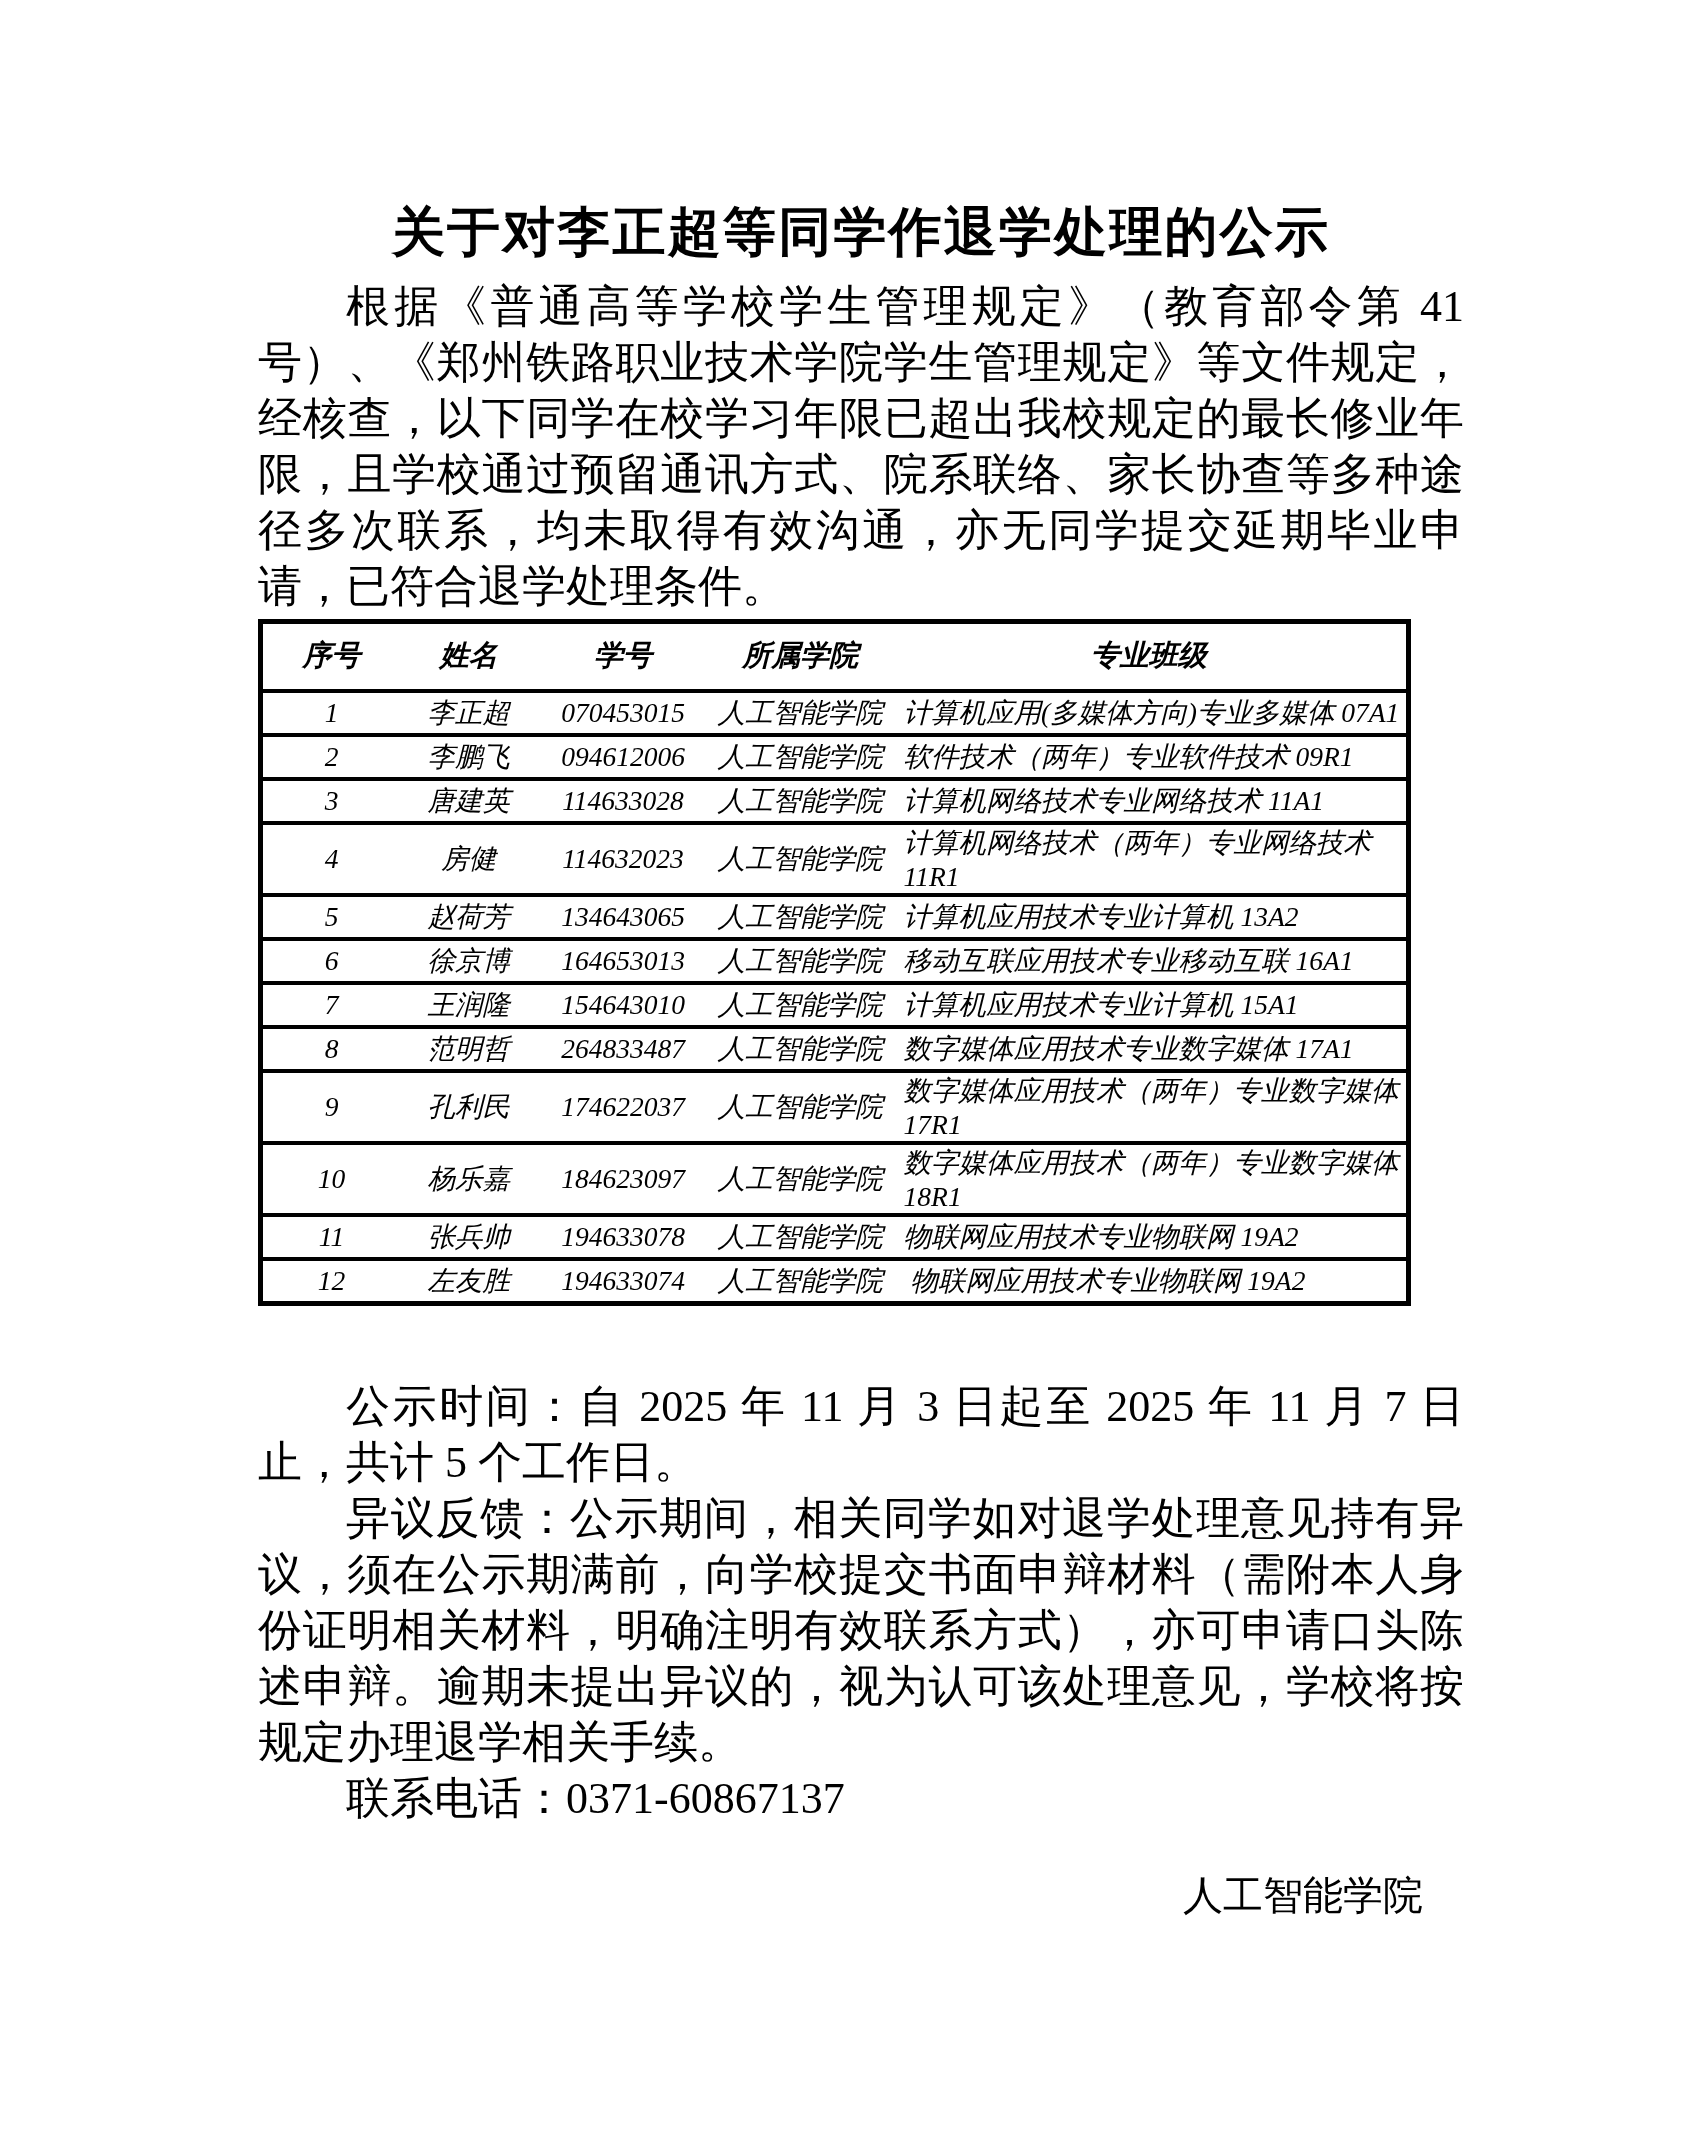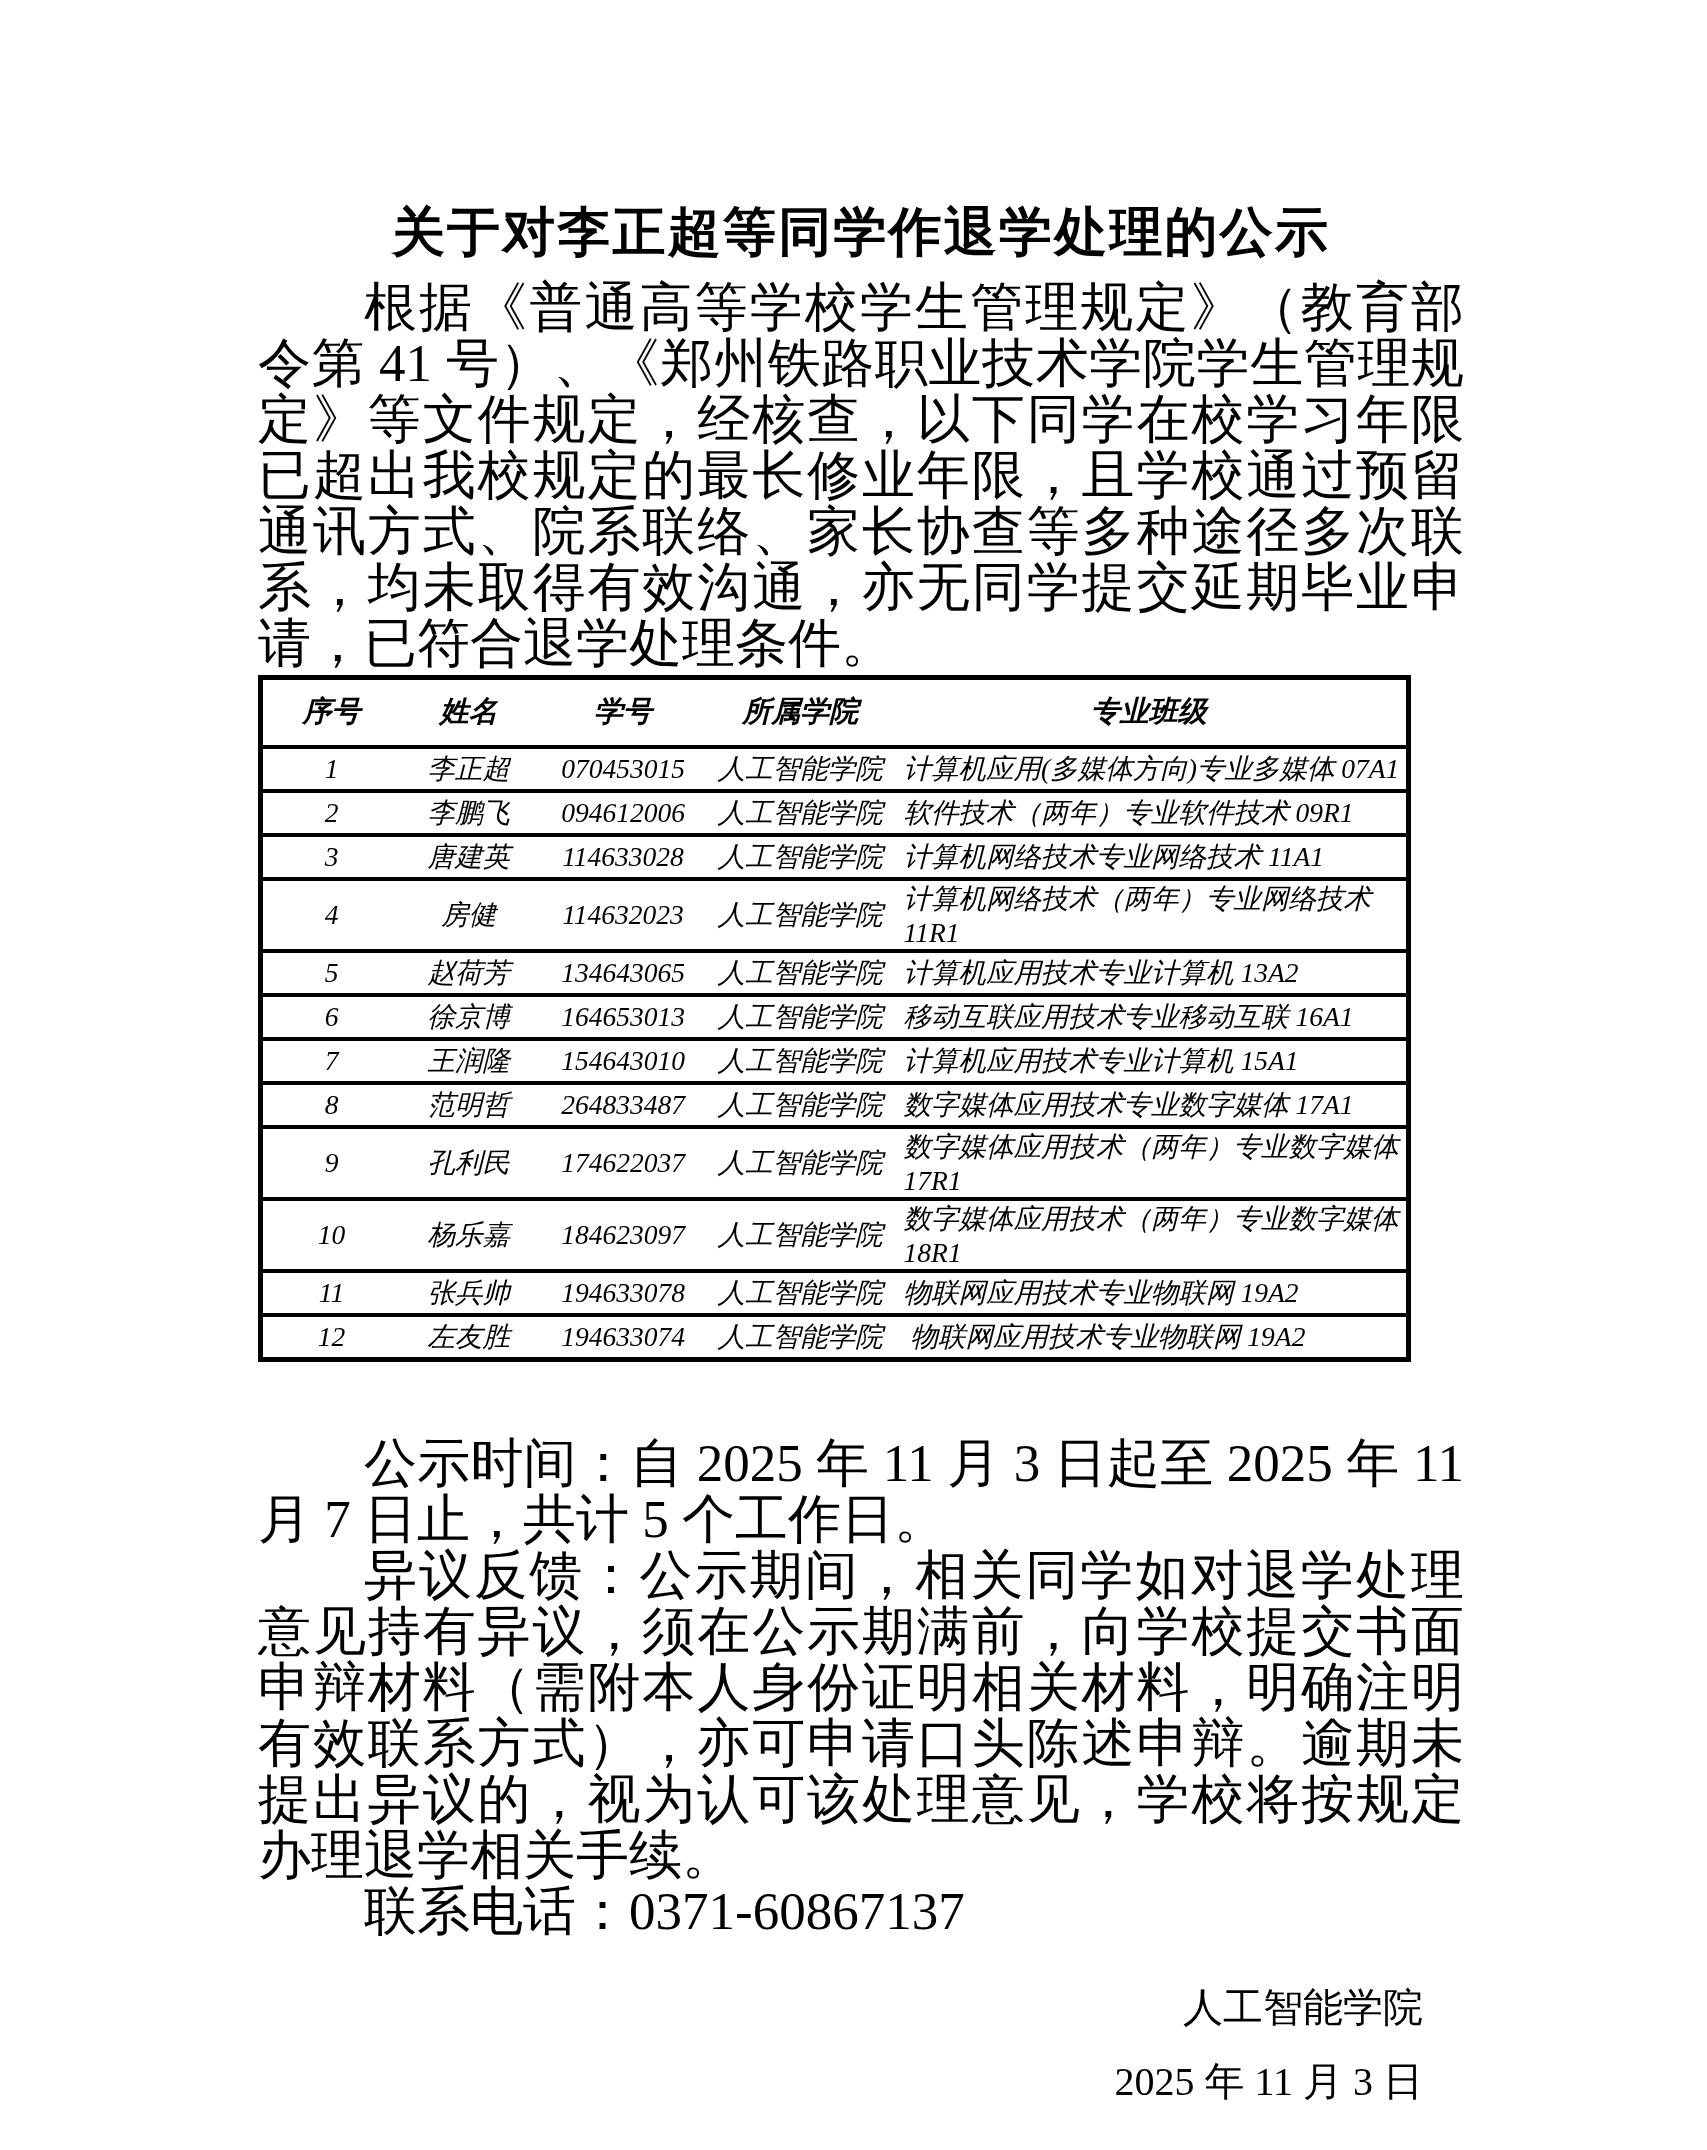--- a/index.html
+++ b/index.html
@@ -19,21 +19,21 @@
   .doc-title {
     margin: 0 0 7.7px 0;
     font-size: 53px;
     font-weight: 700;
     line-height: 1.45;
     text-align: center;
     letter-spacing: 2.2px;
   }
   .para {
     margin: 0;
-    font-size: 53px;
+    font-size: 44px;
     line-height: 56px;
     text-align: justify;
     text-indent: 2em;
   }
   
   .roster {
     border-collapse: collapse;
     width: 1153px;
     margin-top: 4.3px;
     table-layout: fixed;
@@ -193,17 +193,16 @@
 
     <p class="para p-publicity">公示时间：自 2025 年 11 月 3 日起至 2025 年 11 月 7 日止，共计 5 个工作日。</p>
 
     <p class="para">异议反馈：公示期间，相关同学如对退学处理意见持有异议，须在公示期满前，向学校提交书面申辩材料（需附本人身份证明相关材料，明确注明有效联系方式），亦可申请口头陈述申辩。逾期未提出异议的，视为认可该处理意见，学校将按规定办理退学相关手续。</p>
 
     <p class="para">联系电话：0371-60867137</p>
 
 
     <div class="signature sig-org">人工智能学院</div>
 
-    <div class="signature sig-date">2025 年 11 月 3 日</div>
 
   </div>
 </div>
 
 
 </body></html>

